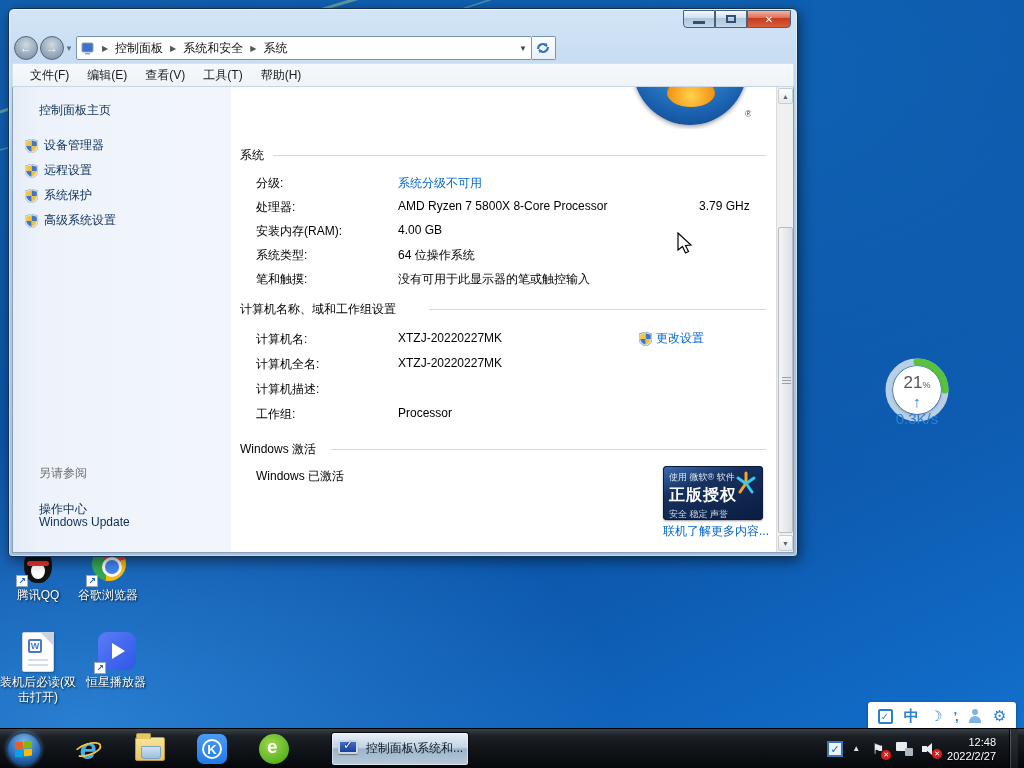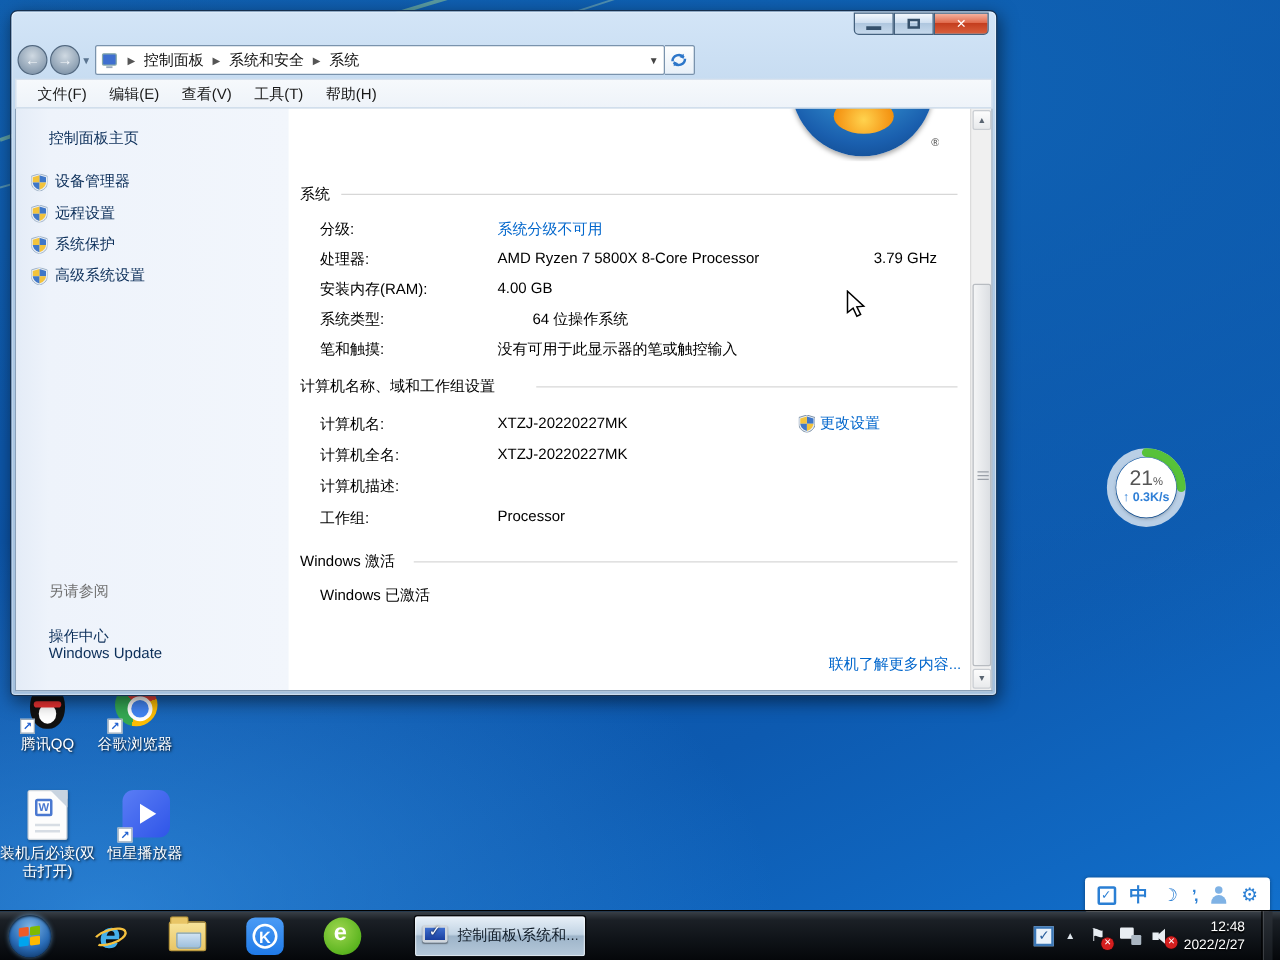--- a/index.html
+++ b/index.html
@@ -124,21 +124,21 @@
     background:linear-gradient(135deg,#5a7df5,#2f55e8); }
   .star-player::after { content:""; position:absolute; left:14px; top:11px;
     border-left:13px solid #fff; border-top:8px solid transparent; border-bottom:8px solid transparent; }
 
   
   .ball { position:absolute; left:884px; top:357px; width:66px; height:66px; }
   .ball .inner { position:absolute; left:9px; top:9px; width:48px; height:48px; border-radius:50%;
     background:#fff; box-shadow:0 1px 3px rgba(0,0,0,.3); text-align:center; }
   .ball .pct { font-size:17px; color:#555; margin-top:7px; }
   .ball .pct small { font-size:9px; }
-  .ball .spd { font-size:10px; color:#2f7fd6;font-weight:bold; }
+  .ball .spd { font-size:15px; color:#2f7fd6; }
 
   
   .imebar { position:absolute; left:868px; top:702px; width:148px; height:28px; background:#fff;
     border-radius:3px; box-shadow:0 1px 3px rgba(0,0,0,.4); display:flex; align-items:center;
     justify-content:space-around; padding:0 4px; color:#2a7fd4; }
   .ime-logo { width:15px; height:15px; border:2px solid #2a7fd4; border-radius:2px; font-size:10px;
     line-height:12px; text-align:center; font-weight:bold; }
   .ime-zh { font-size:15px; font-weight:bold; }
   .ime-moon { font-size:14px; }
   .ime-punct { font-size:13px; font-weight:bold; letter-spacing:-2px; }
@@ -356,21 +356,21 @@
         <div class="sec-h" style="top:60px;">系统</div>
         <div class="sec-line" style="left:42px; top:68px; right:10px;"></div>
         <div class="lbl" style="top:88px;">分级:</div>
         <div class="val link" style="top:88px;">系统分级不可用</div>
         <div class="lbl" style="top:112px;">处理器:</div>
         <div class="val" style="top:112px;">AMD Ryzen 7 5800X 8-Core Processor</div>
         <div class="speed" style="top:112px;">3.79 GHz</div>
         <div class="lbl" style="top:136px;">安装内存(RAM):</div>
         <div class="val" style="top:136px;">4.00 GB</div>
         <div class="lbl" style="top:160px;">系统类型:</div>
-        <div class="val" style="top:160px;margin-left:28px;">64 位操作系统</div>
+        <div class="val" style="top:160px;">64 位操作系统</div>
         <div class="lbl" style="top:184px;">笔和触摸:</div>
         <div class="val" style="top:184px;">没有可用于此显示器的笔或触控输入</div>
 
         <div class="sec-h" style="top:214px;">计算机名称、域和工作组设置</div>
         <div class="sec-line" style="left:198px; top:222px; right:10px;"></div>
         <div class="lbl" style="top:244px;">计算机名:</div>
         <div class="val" style="top:244px;">XTZJ-20220227MK</div>
         <div class="chg" style="top:243px;">
           <svg class="shield" width="13" height="14" viewBox="0 0 13 14">
             <path d="M6.5 0 L13 2 V7 C13 11 9.5 13.3 6.5 14 C3.5 13.3 0 11 0 7 V2 Z" fill="#e9eef5" stroke="#7f93a8" stroke-width="0.8"></path>
@@ -385,20 +385,34 @@
         <div class="val" style="top:269px;">XTZJ-20220227MK</div>
         <div class="lbl" style="top:294px;">计算机描述:</div>
         <div class="val" style="top:294px;"></div>
         <div class="lbl" style="top:319px;">工作组:</div>
         <div class="val" style="top:319px;">Processor</div>
 
         <div class="sec-h" style="top:354px;">Windows 激活</div>
         <div class="sec-line" style="left:100px; top:362px; right:10px;"></div>
         <div class="lbl" style="top:381px;">Windows 已激活</div>
 
+        <div class="badge">
+          <div class="b1">使用 微软® 软件</div>
+          <div class="b2">正版授权</div>
+          <div class="b3">安全 稳定 声誉</div>
+          <svg width="26" height="26" viewBox="0 0 26 26">
+            <g stroke-width="3" stroke-linecap="round">
+              <path d="M13 3 L13 12" stroke="#f5a623"></path>
+              <path d="M5 8 L12 13" stroke="#35c7f0"></path>
+              <path d="M21 8 L14 13" stroke="#35c7f0"></path>
+              <path d="M7 22 L12.5 14" stroke="#f5a623"></path>
+              <path d="M19 22 L13.5 14" stroke="#35c7f0"></path>
+            </g>
+          </svg>
+        </div>
         <div class="morelink link">联机了解更多内容...</div>
       </div>
 
       <div class="vscroll">
         <div class="varrow" style="top:1px;">▲</div>
         <div class="vthumb"></div>
         <div class="varrow" style="bottom:1px;">▼</div>
       </div>
     </div>
   </div>

